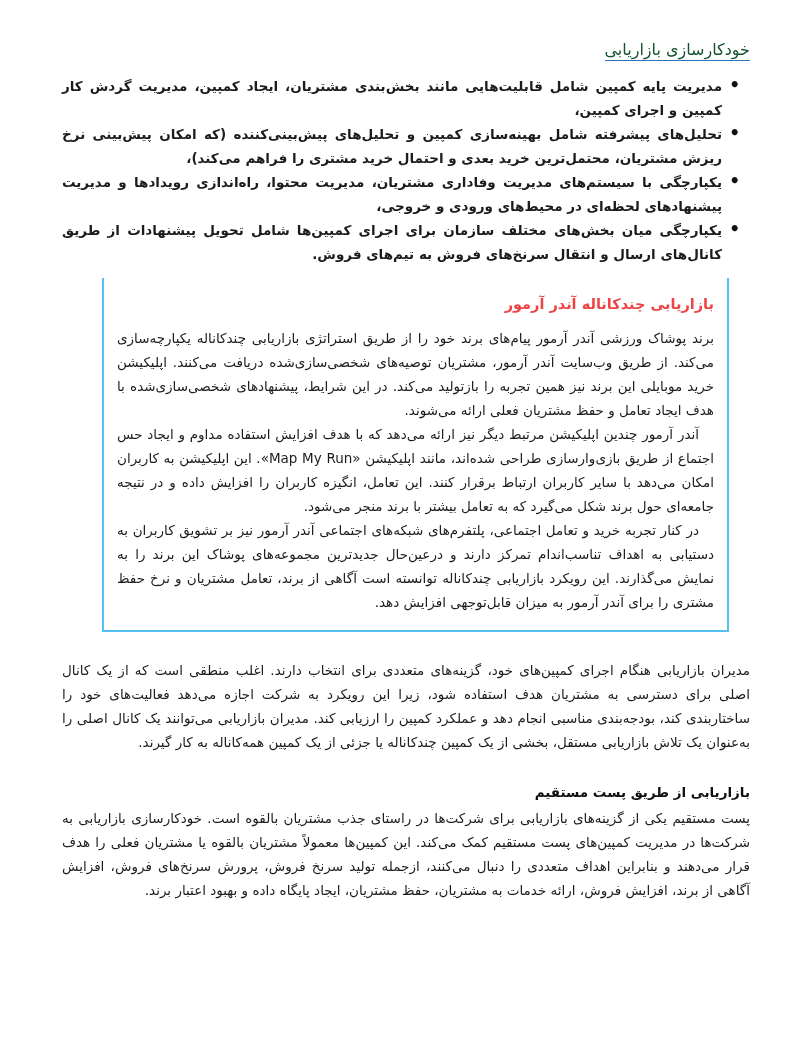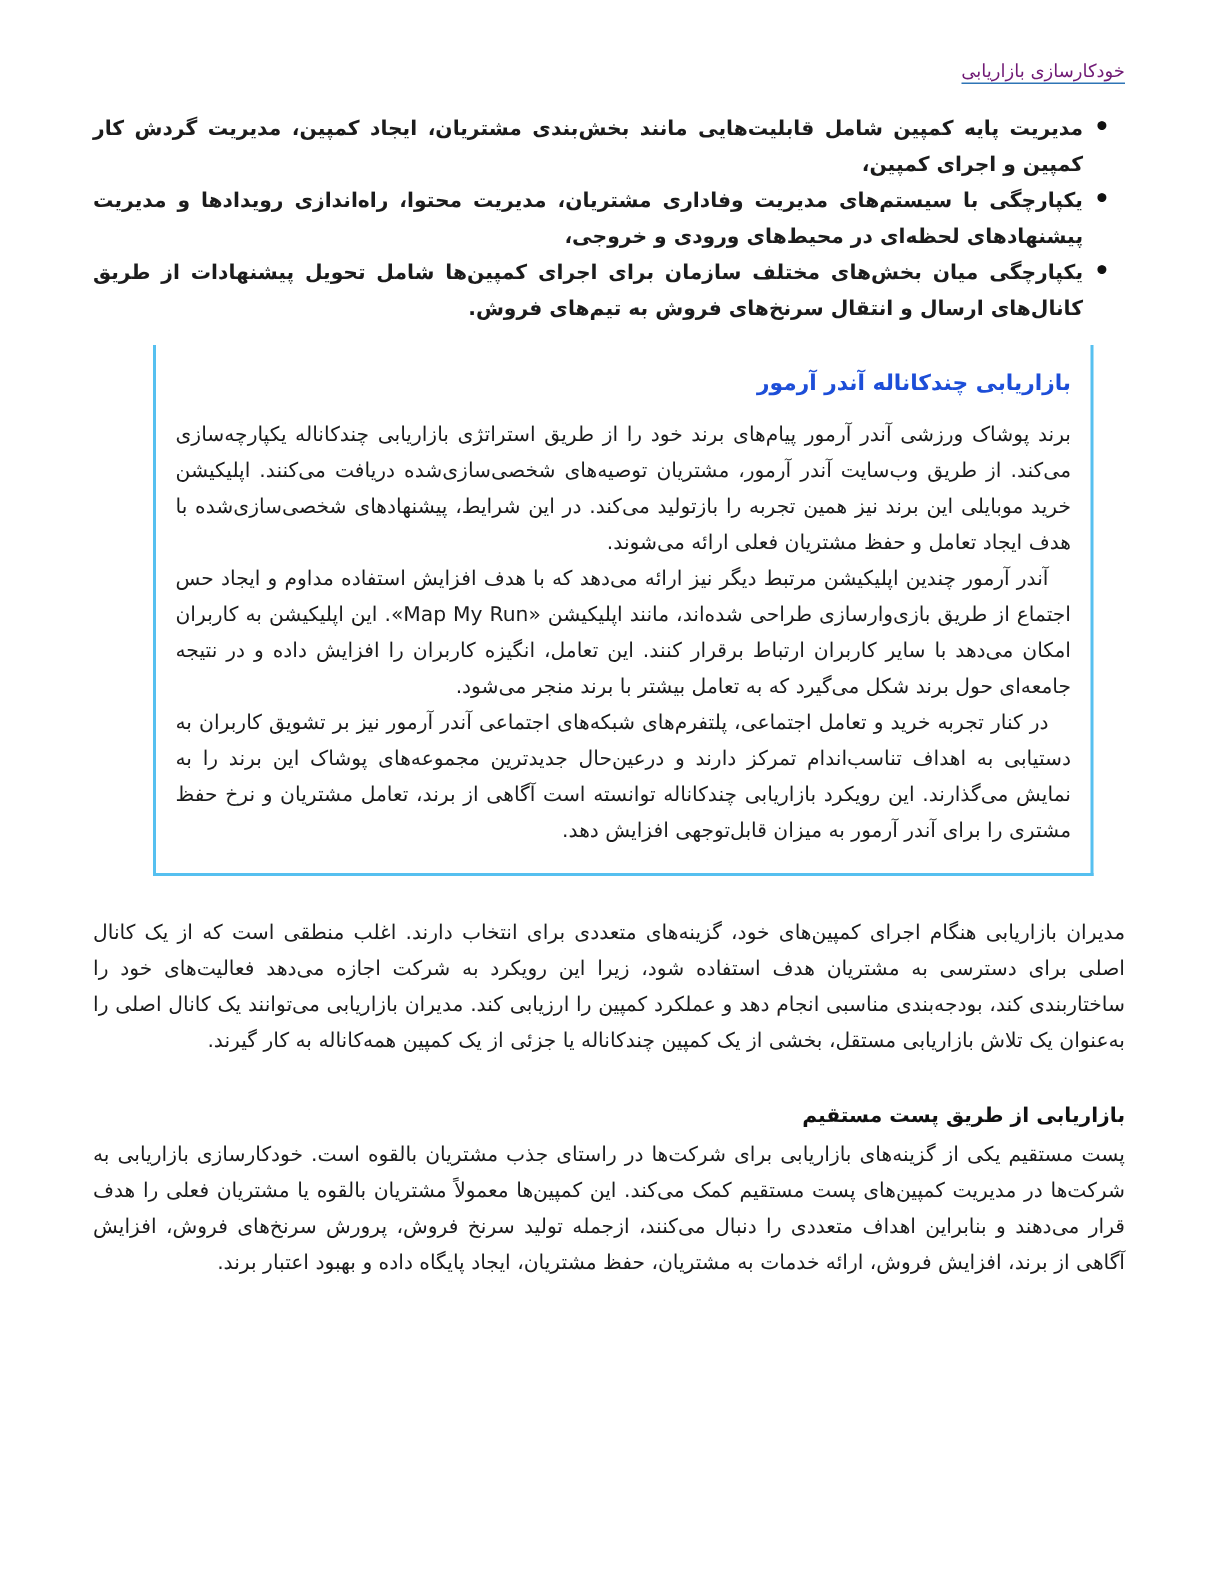--- a/index.html
+++ b/index.html
@@ -12,22 +12,22 @@
     height: 1058px;
     background: #ffffff;
     overflow: hidden;
     direction: rtl;
   }
 
   .running-head {
     position: absolute;
     top: 40px;
     right: 62px;
-    font-size: 12px;
-    color: #701a75;
+    font-size: 16px;
+    color: #14532d;
     border-bottom: 1px solid #2e75b6;
     padding-bottom: 1px;
   }
 
   .content {
     position: absolute;
     top: 74px;
     right: 62px;
     left: 62px;
     direction: rtl;
@@ -62,21 +62,21 @@
   }
   .cs-body {
     border: 2px solid #56c0f0;
     border-top: none;
     padding: 14px 13px 16px 13px;
     background: #ffffff;
   }
   .cs-body h3 {
     font-size: 14.5px;
     font-weight: bold;
-    color: #1d4ed8;
+    color: #ef4444;
     margin-bottom: 10px;
   }
   .cs-body p { margin: 0; }
   .cs-body p.indent { text-indent: 15px; }
 
   .section { margin-top: 26px; }
   .section h4 {
     font-size: 13.5px;
     font-weight: bold;
     color: #111111;
@@ -107,20 +107,21 @@
 
 <div class="page">
 
   <div class="running-head">خودکارسازی بازاریابی</div>
 
   <div class="content">
 
 
     <ul class="bullets">
       <li>مدیریت پایه کمپین شامل قابلیت‌هایی مانند بخش‌بندی مشتریان، ایجاد کمپین، مدیریت گردش کار کمپین و اجرای کمپین،</li>
+      <li>تحلیل‌های پیشرفته شامل بهینه‌سازی کمپین و تحلیل‌های پیش‌بینی‌کننده (که امکان پیش‌بینی نرخ ریزش مشتریان، محتمل‌ترین خرید بعدی و احتمال خرید مشتری را فراهم می‌کند)،</li>
       <li>یکپارچگی با سیستم‌های مدیریت وفاداری مشتریان، مدیریت محتوا، راه‌اندازی رویدادها و مدیریت پیشنهادهای لحظه‌ای در محیط‌های ورودی و خروجی،</li>
       <li>یکپارچگی میان بخش‌های مختلف سازمان برای اجرای کمپین‌ها شامل تحویل پیشنهادات از طریق کانال‌های ارسال و انتقال سرنخ‌های فروش به تیم‌های فروش.</li>
     </ul>
 
     <div class="case-study">
       <div class="cs-body">
         <h3>بازاریابی چندکاناله آندر آرمور</h3>
         <p>برند پوشاک ورزشی آندر آرمور پیام‌های برند خود را از طریق استراتژی بازاریابی چندکاناله یکپارچه‌سازی می‌کند. از طریق وب‌سایت آندر آرمور، مشتریان توصیه‌های شخصی‌سازی‌شده دریافت می‌کنند. اپلیکیشن خرید موبایلی این برند نیز همین تجربه را بازتولید می‌کند. در این شرایط، پیشنهادهای شخصی‌سازی‌شده با هدف ایجاد تعامل و حفظ مشتریان فعلی ارائه می‌شوند.</p>
         <p class="indent">آندر آرمور چندین اپلیکیشن مرتبط دیگر نیز ارائه می‌دهد که با هدف افزایش استفاده مداوم و ایجاد حس اجتماع از طریق بازی‌وارسازی طراحی شده‌اند، مانند اپلیکیشن «Map My Run». این اپلیکیشن به کاربران امکان می‌دهد با سایر کاربران ارتباط برقرار کنند. این تعامل، انگیزه کاربران را افزایش داده و در نتیجه جامعه‌ای حول برند شکل می‌گیرد که به تعامل بیشتر با برند منجر می‌شود.</p>
         <p class="indent">در کنار تجربه خرید و تعامل اجتماعی، پلتفرم‌های شبکه‌های اجتماعی آندر آرمور نیز بر تشویق کاربران به دستیابی به اهداف تناسب‌اندام تمرکز دارند و درعین‌حال جدیدترین مجموعه‌های پوشاک این برند را به نمایش می‌گذارند. این رویکرد بازاریابی چندکاناله توانسته است آگاهی از برند، تعامل مشتریان و نرخ حفظ مشتری را برای آندر آرمور به میزان قابل‌توجهی افزایش دهد.</p>

